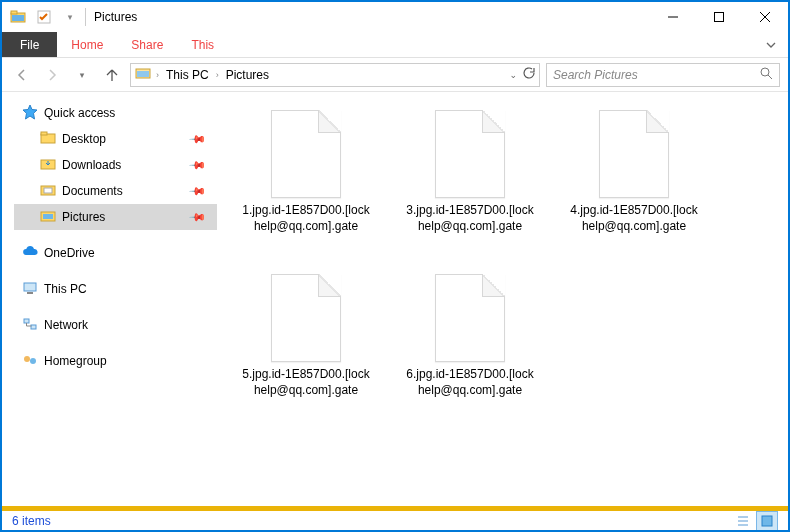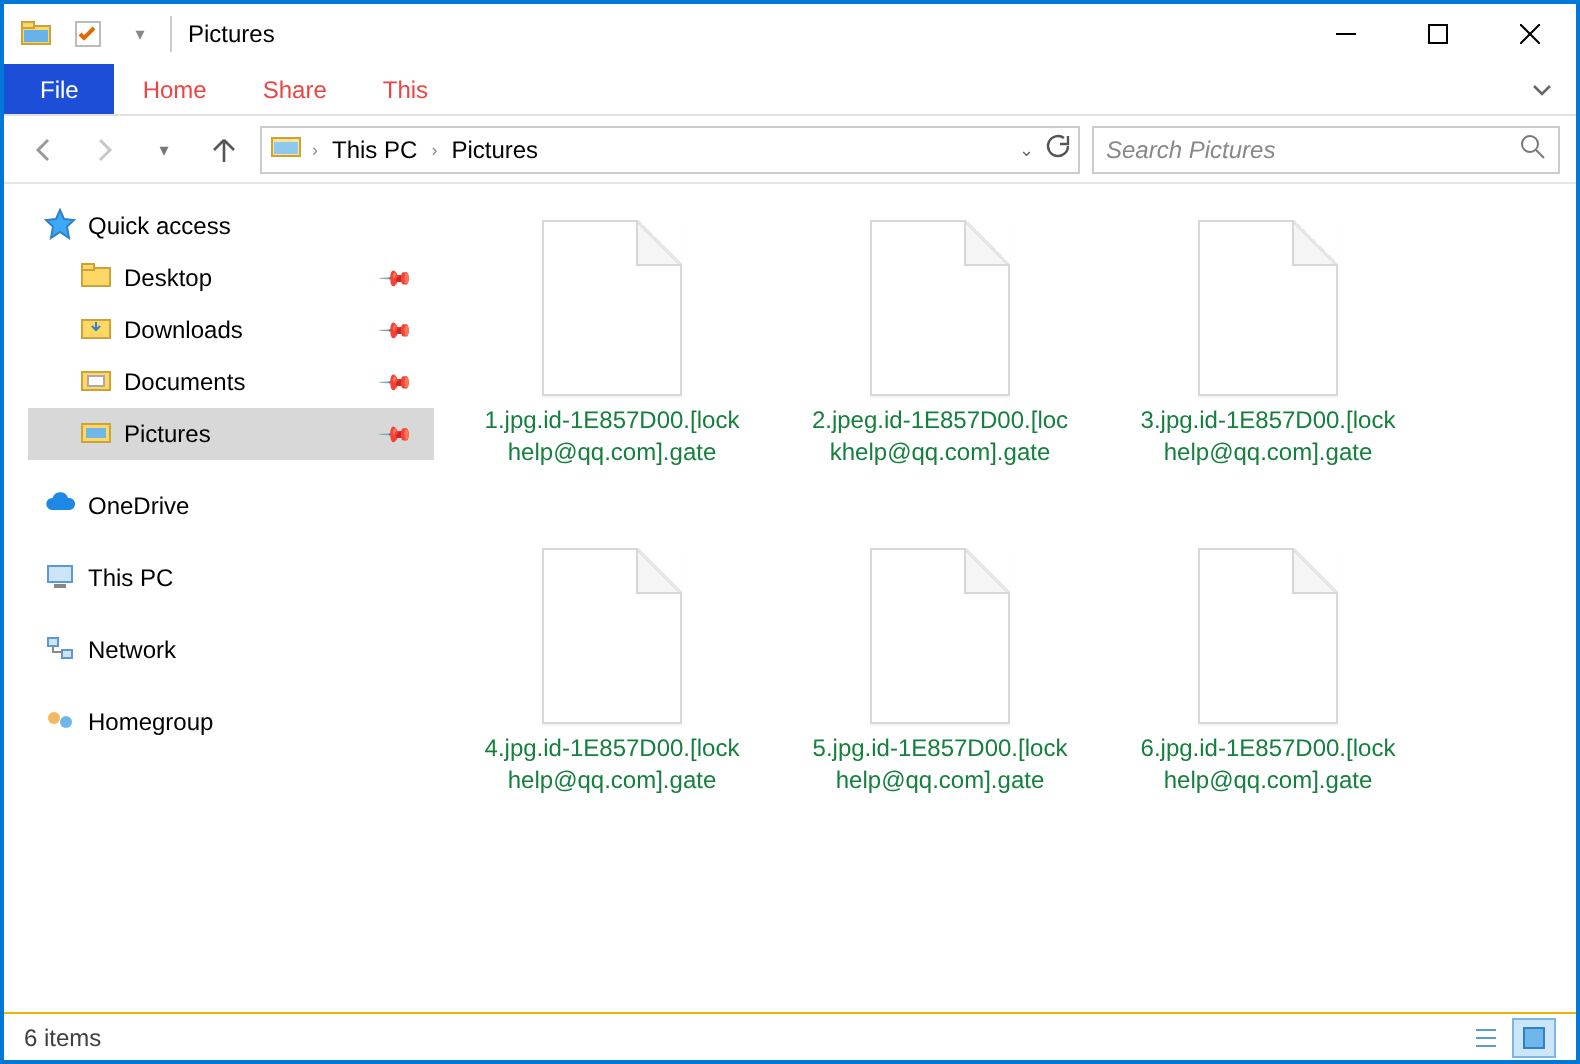--- a/index.html
+++ b/index.html
@@ -6,21 +6,21 @@
 body { width: 790px; height: 532px; background: #fff; border: 2px solid #0078d7; overflow: hidden; position: relative; }
 .titlebar { height: 30px; background: #fff; display: flex; align-items: center; padding-left: 6px; }
 .titlebar .qat { display: flex; gap: 6px; align-items: center; }
 .qat-icon { width: 20px; height: 20px; display: flex; align-items: center; justify-content: center; }
 .title-sep { width: 1px; height: 18px; background: #ccc; margin: 0 5px; }
 .title-text { padding-left: 3px; color: #000; }
 .titlebar .win-controls { margin-left: auto; display: flex; }
 .win-btn { width: 46px; height: 30px; display: flex; align-items: center; justify-content: center; font-size: 14px; font-family: "Segoe MDL2 Assets","Segoe UI Symbol",sans-serif; }
 .win-btn svg { pointer-events: none; }
 .ribbon-tabs { height: 26px; display: flex; border-bottom: 1px solid #e1e1e1; padding-left: 0; align-items: stretch; }
-.file-tab { background: #1d4ed8; color: #fff; padding: 0 18px; display: flex; align-items: center; text-align: right; }
+.file-tab { background: #404040; color: #fff; padding: 0 18px; display: flex; align-items: center; text-align: right; }
 .tab { padding: 0 14px; display: flex; align-items: center; color: #ef4444; }
 .ribbon-toggle { margin-left: auto; padding: 0 12px; display: flex; align-items: center; color: #666; }
 .nav-bar { height: 34px; border-bottom: 1px solid #e5e5e5; display: flex; align-items: center; padding: 0 8px; gap: 6px; }
 .nav-btn { width: 24px; height: 24px; display: flex; align-items: center; justify-content: center; color: #999; }
 .nav-btn.enabled { color: #555; }
 .address { flex: 1; height: 24px; border: 1px solid #ccc; display: flex; align-items: center; padding: 0 4px; gap: 2px; overflow: hidden; }
 .crumb { display: flex; align-items: center; gap: 2px; padding: 0 2px; color: #000; white-space: nowrap; }
 .chev { color: #888; font-size: 9px; padding: 0 3px; }
 .addr-right { margin-left: auto; display: flex; align-items: center; gap: 4px; color: #666; }
 .search { width: 234px; height: 24px; border: 1px solid #ccc; display: flex; align-items: center; padding: 0 6px; color: #888; }
@@ -29,22 +29,22 @@
 .side { width: 215px; padding: 8px 0 0 12px; overflow: hidden; }
 .tree-item { display: flex; align-items: center; gap: 6px; height: 26px; padding-left: 8px; color: #000; }
 .tree-sub { padding-left: 26px; position: relative; }
 .tree-sub.selected { background: #d8d8d8; }
 .pin { position: absolute; right: 12px; color: #8a8a8a; font-size: 11px; transform: rotate(45deg); }
 .tree-spacer { height: 10px; }
 .content { flex: 1; padding: 18px 10px 0 24px; display: flex; flex-wrap: wrap; gap: 40px 34px; align-content: flex-start; overflow: auto; }
 .file { width: 130px; display: flex; flex-direction: column; align-items: center; text-align: center; }
 .file-icon { width: 70px; height: 88px; background: #fff; border: 1px solid #d7d7d7; position: relative; margin-bottom: 4px; box-shadow: 0 1px 1px rgba(0,0,0,.05); }
 .file-icon::before { content: ""; position: absolute; top: -1px; right: -1px; width: 22px; height: 22px; background: linear-gradient(225deg, #fff 0 50%, #e5e5e5 50% 55%, #f5f5f5 55% 100%); border-left: 1px solid #d7d7d7; border-bottom: 1px solid #d7d7d7; }
-.file-label { font-size: 12px; line-height: 16px; color: #15803d; word-break: break-all; max-width: 130px; text-align: center; }
-.status { height: 24px; border-top: 1px solid #eab308; display: flex; align-items: center; padding: 0 10px; color: #404040; }
+.file-label { font-size: 12px; line-height: 16px; color: #000000; word-break: break-all; max-width: 130px; text-align: center; }
+.status { height: 24px; border-top: 5px solid #eab308; display: flex; align-items: center; padding: 0 10px; color: #1d4ed8; }
 .status .views { margin-left: auto; display: flex; gap: 2px; }
 .view-btn { width: 22px; height: 20px; border: 1px solid transparent; display: flex; align-items: center; justify-content: center; }
 .view-btn.active { background: #cde6f7; border-color: #7ab7e8; }
 .ico { width: 16px; height: 16px; }
 
 </style>
 </head>
 <body>
 
 <div class="titlebar">
@@ -219,24 +219,20 @@
     </div>
   </div>
 
   <div class="content">
     <div class="file">
         <div class="file-icon"></div>
         <div class="file-label">1.jpg.id-1E857D00.[lockhelp@qq.com].gate</div>
       </div>
     <div class="file">
         <div class="file-icon"></div>
-        <div class="file-label">2.jpeg.id-1E857D00.[lockhelp@qq.com].gate</div>
-      </div>
-    <div class="file">
-        <div class="file-icon"></div>
         <div class="file-label">3.jpg.id-1E857D00.[lockhelp@qq.com].gate</div>
       </div>
     <div class="file">
         <div class="file-icon"></div>
         <div class="file-label">4.jpg.id-1E857D00.[lockhelp@qq.com].gate</div>
       </div>
     <div class="file">
         <div class="file-icon"></div>
         <div class="file-label">5.jpg.id-1E857D00.[lockhelp@qq.com].gate</div>
       </div>

